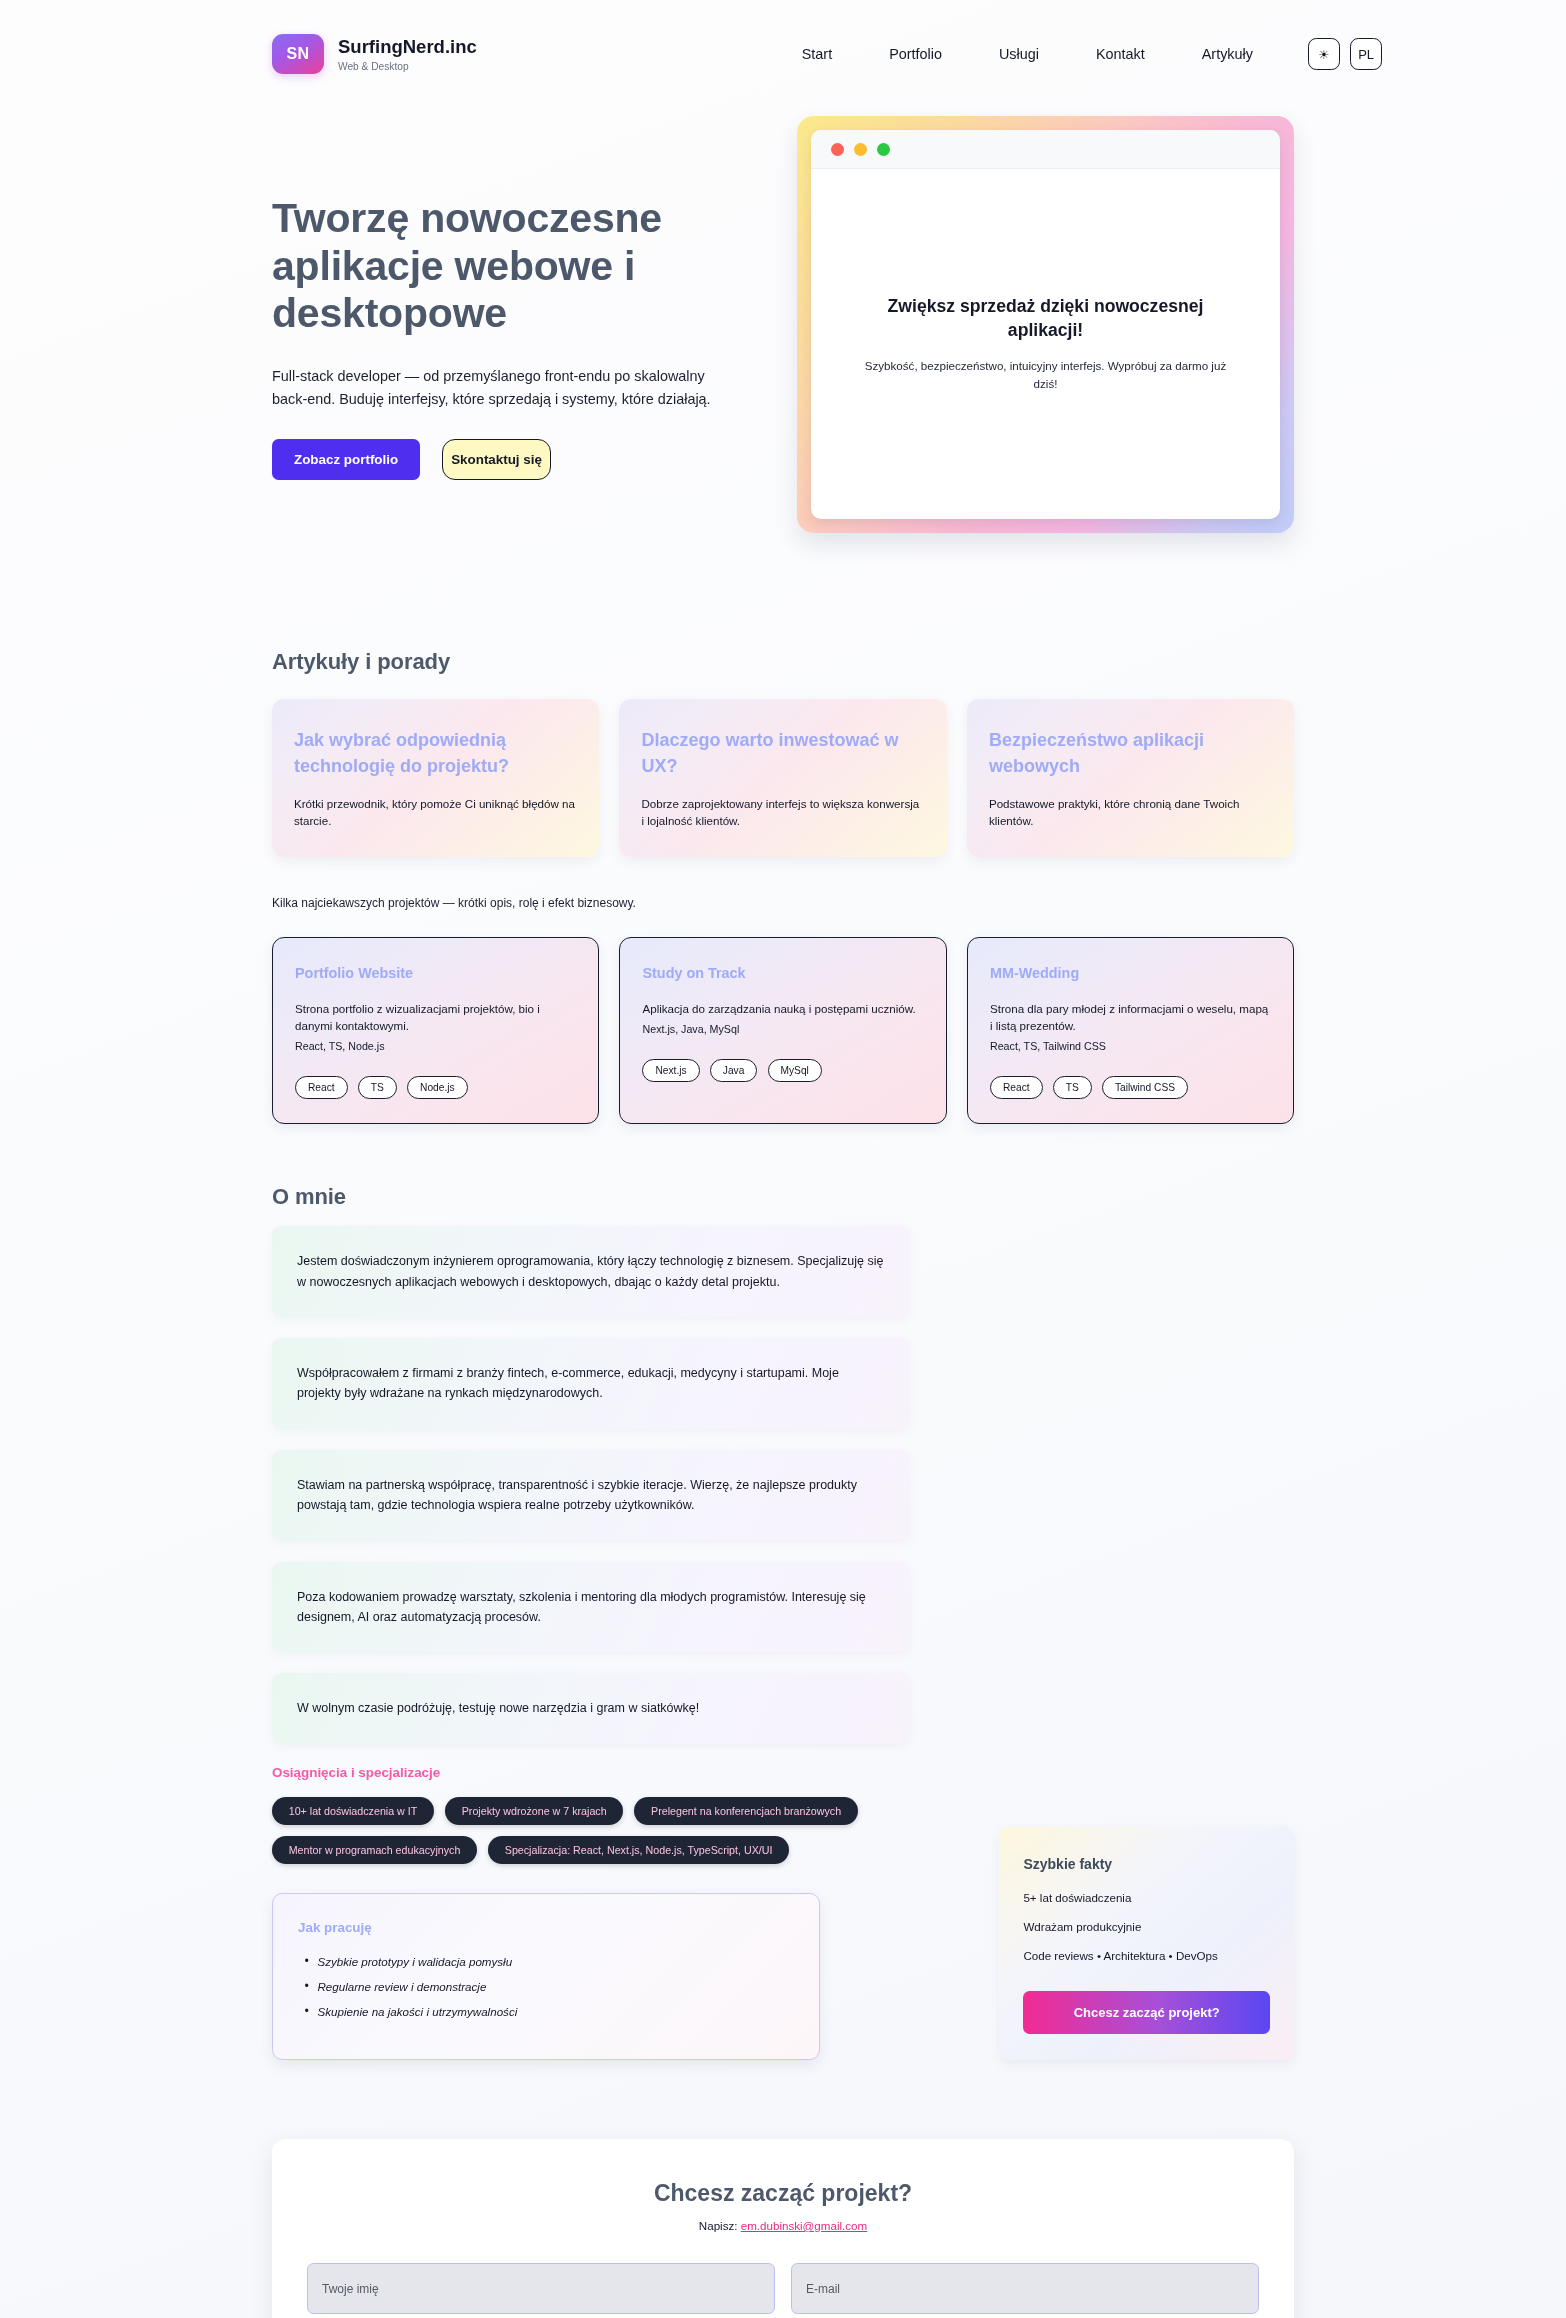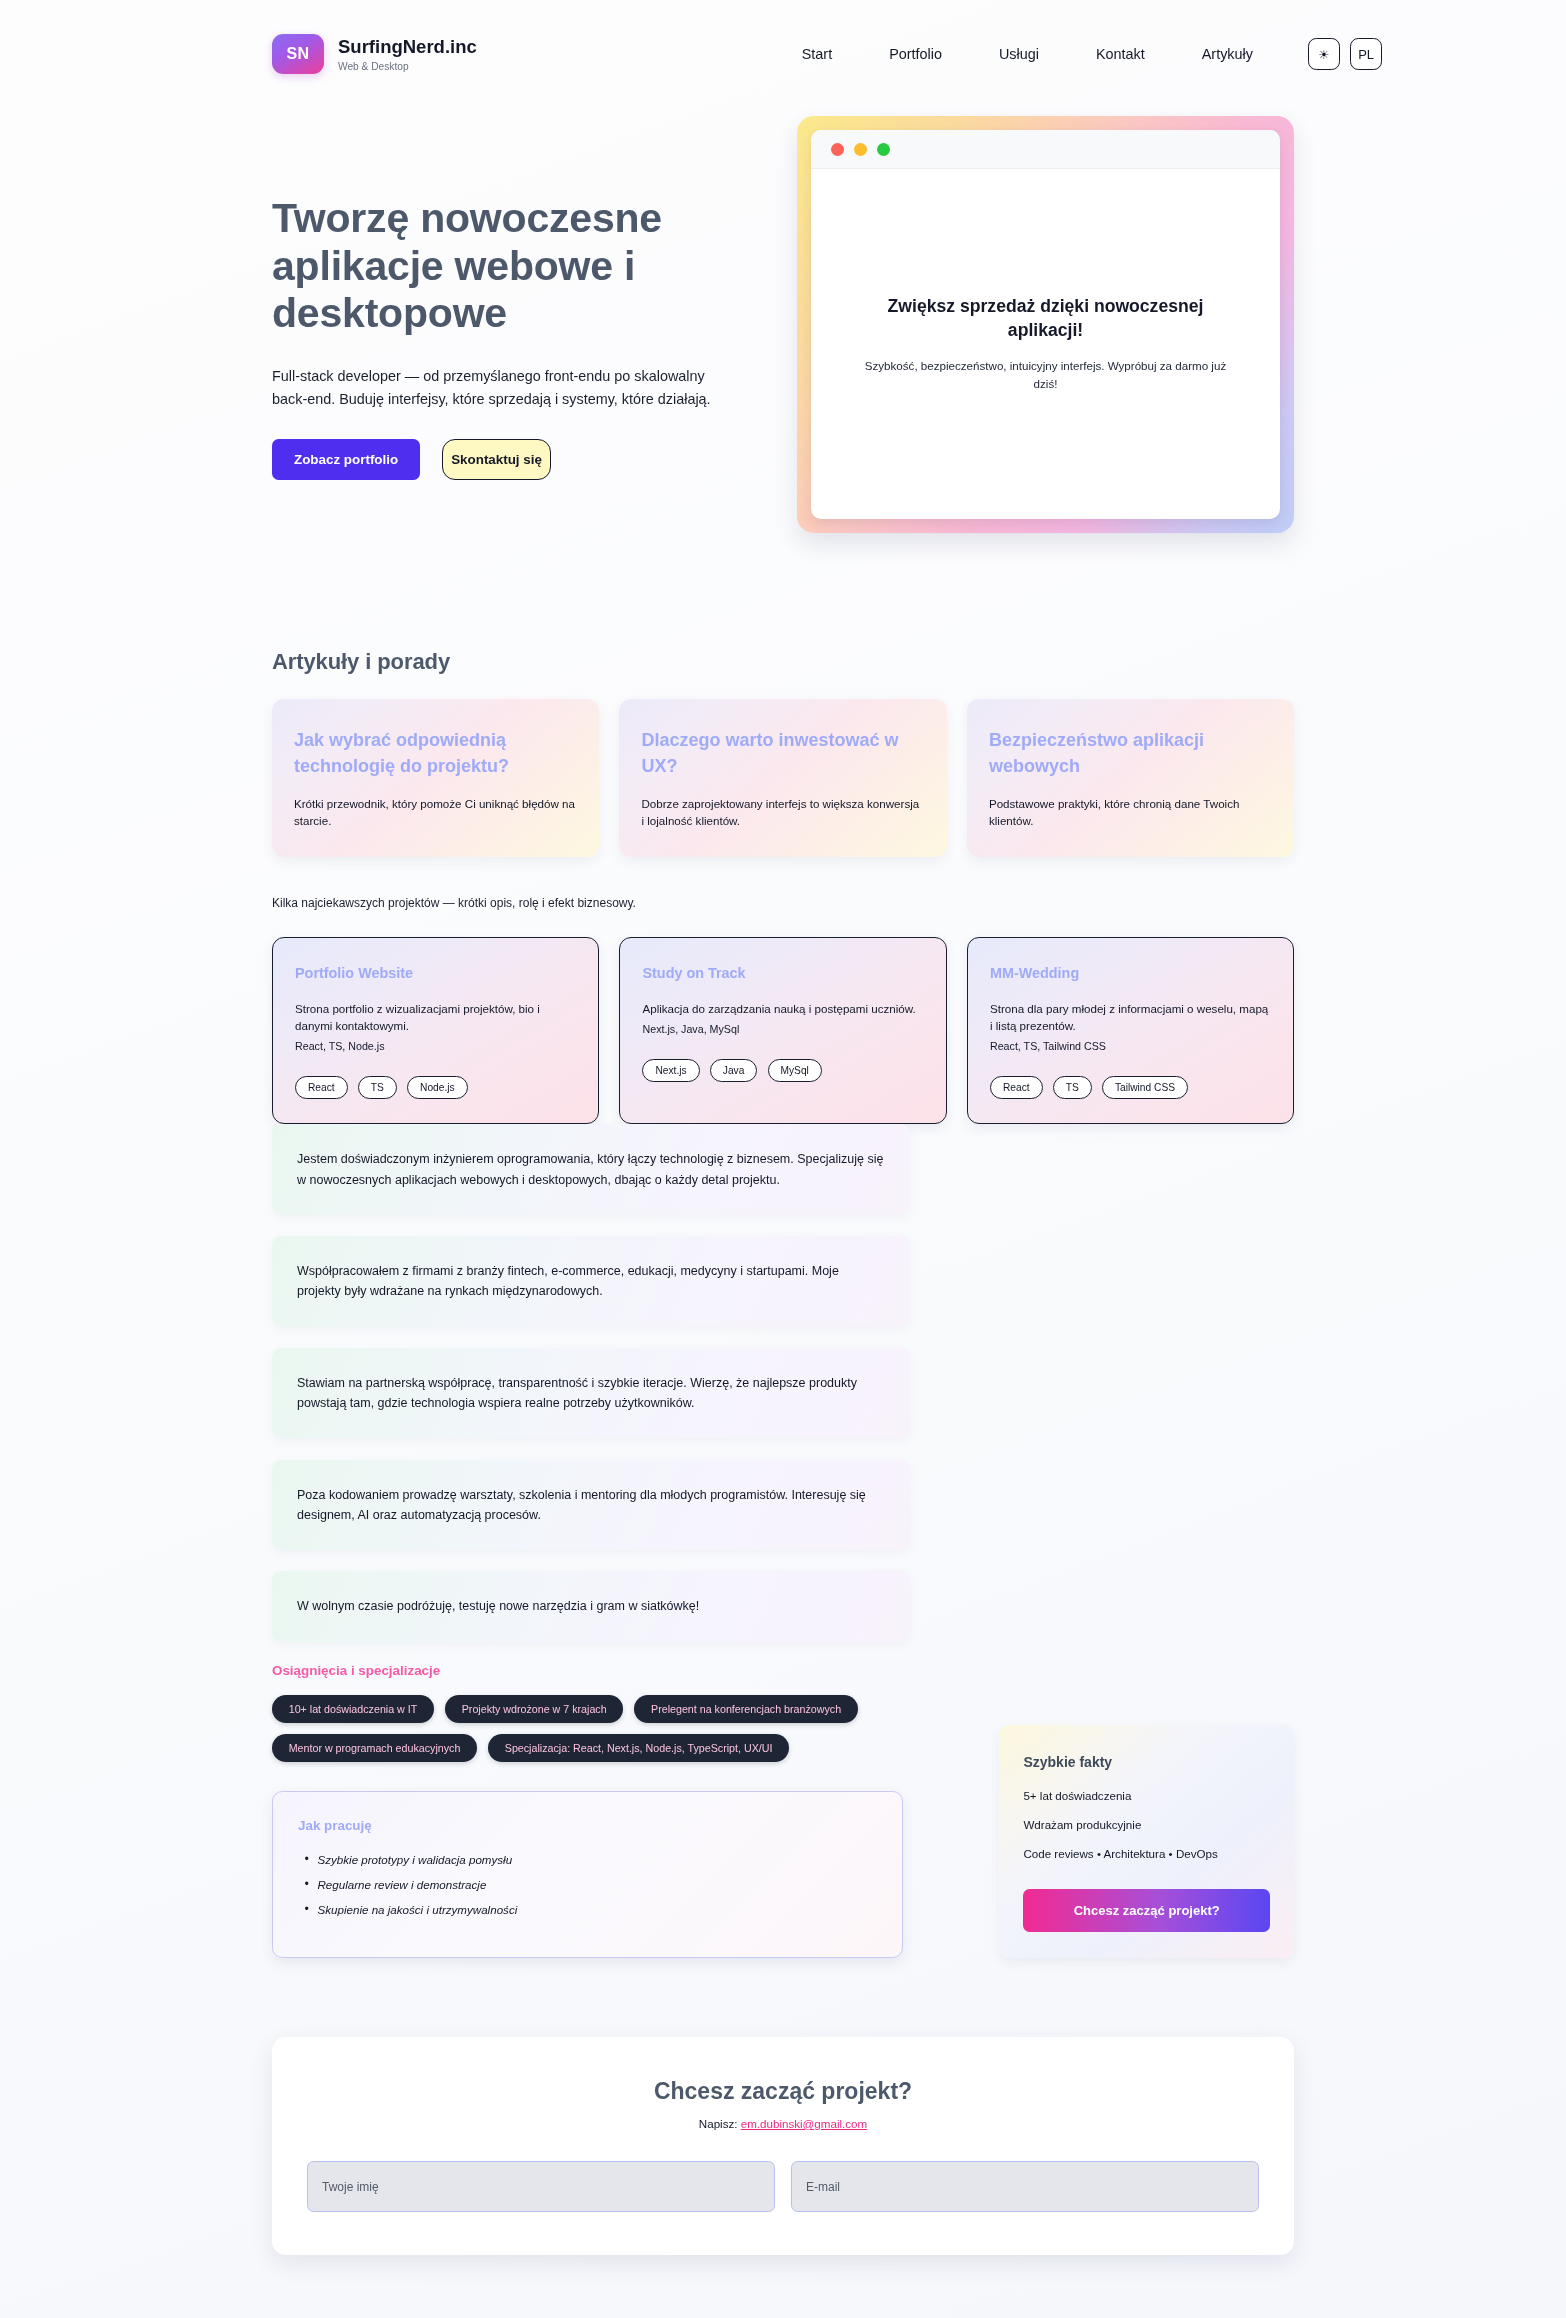--- a/index.html
+++ b/index.html
@@ -170,21 +170,21 @@
     font-size: 13.4px; font-weight: bold; color: #f45aa8; margin: 13px 0 16.7px 0;
   }
   .ach-tags { display: flex; flex-wrap: wrap; gap: 11px; max-width: 668px; }
   .ach-tag {
     background: #1e2535; color: #fbc3dd; border-radius: 463px;
     font-size: 10.7px; padding: 8px 16.7px; white-space: nowrap;
     box-shadow: 0 1.9px 5.6px rgba(20,25,45,0.18);
   }
 
   .work-card {
-    margin-top: 29px; width: 631px; border-radius: 10.2px;
+    margin-top: 29px; width: 548px; border-radius: 10.2px;
     border: 0.9px solid #c7c9f4; padding: 26px 25px 29px 25px;
     background: linear-gradient(135deg, #f6f4fd 0%, #fafafe 45%, #fdf6f9 100%);
     box-shadow: 0 5.6px 14px rgba(70,70,120,0.09);
   }
   .work-title { font-size: 13.4px; font-weight: bold; color: #9fabf6; margin-bottom: 20.4px; }
   .work-list { list-style: none; font-style: italic; }
   .work-list li {
     font-size: 11.6px; color: #141828; margin-bottom: 12px;
     padding-left: 19.5px; position: relative;
   }
@@ -318,20 +318,23 @@
         <div class="chips">
           <span class="chip">React</span>
           <span class="chip">TS</span>
           <span class="chip">Tailwind CSS</span>
         </div>
       </div>
 
     </div>
   </div>
 
+  <div class="section" style="margin-top:60px;padding-bottom:0">
+    <h2 class="sec-head" style="margin-bottom:16px">O mnie</h2>
+  </div>
 
   <div class="about-wrap">
     <div class="about-left">
       <div class="about-card">
         <p>Jestem doświadczonym inżynierem oprogramowania, który łączy technologię z biznesem. Specjalizuję się w nowoczesnych aplikacjach webowych i desktopowych, dbając o każdy detal projektu.</p>
       </div>
       <div class="about-card">
         <p>Współpracowałem z firmami z branży fintech, e-commerce, edukacji, medycyny i startupami. Moje projekty były wdrażane na rynkach międzynarodowych.</p>
       </div>
       <div class="about-card">

